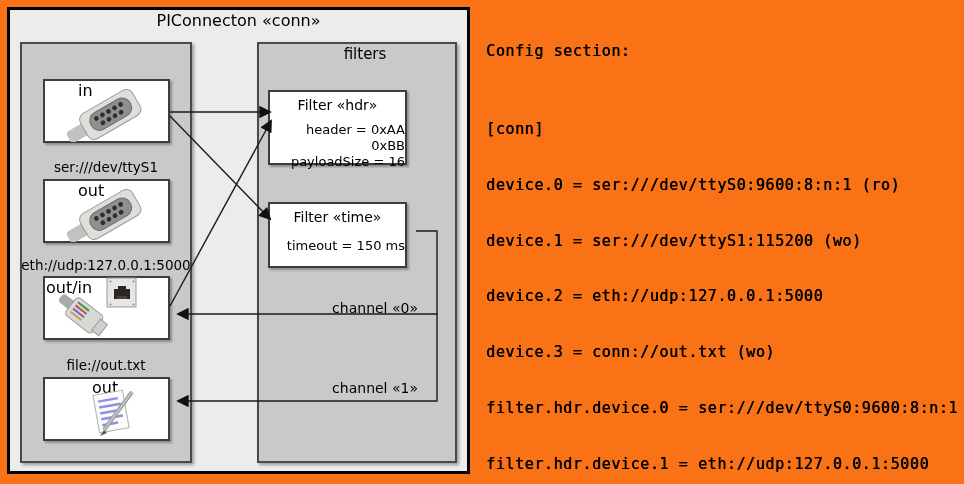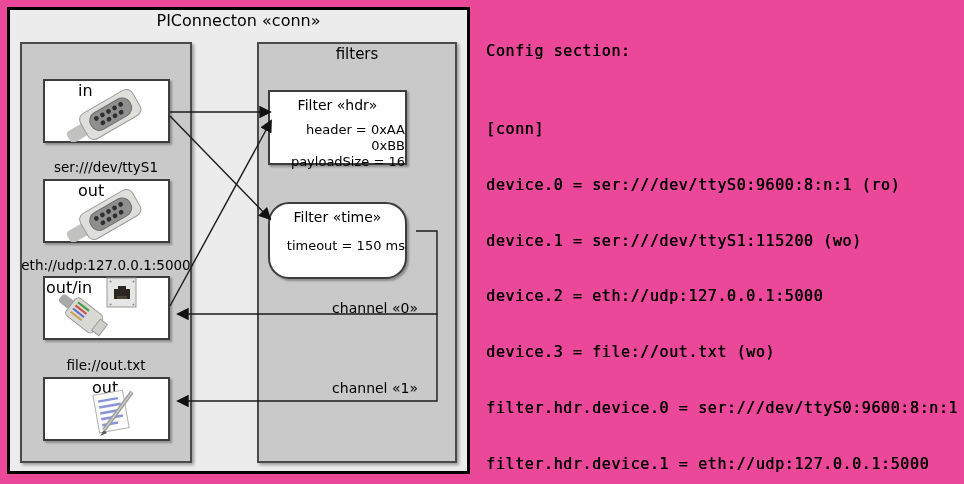--- a/index.html
+++ b/index.html
@@ -1,37 +1,37 @@
 <!DOCTYPE html>
 <html><head>
 <meta charset="utf-8">
 <style>
   html,body{margin:0;padding:0;background:#fff;}
-  .stage{position:relative;width:964px;height:484px;background:#ec4899;
+  .stage{position:relative;width:964px;height:484px;background:#f97316;
          font-family:"DejaVu Sans",sans-serif;color:#000;overflow:hidden;}
 
   
   .outer-box{position:absolute;left:7px;top:7px;width:463px;height:467px;
              box-sizing:border-box;border:3px solid #000;background:#ececec;}
   .diagram-title{position:absolute;left:7px;top:11px;width:463px;text-align:center;
                  font-size:16px;}
   .panel{position:absolute;box-sizing:border-box;background:#c9c9c9;
          border:2px solid #4a4a4a;box-shadow:2px 2px 3px rgba(0,0,0,0.35);}
   .devices-panel{left:20px;top:42px;width:172px;height:421px;}
   .filters-panel{left:257px;top:42px;width:200px;height:421px;}
   .filters-title{position:absolute;left:257px;top:45px;width:200px;text-align:center;
-                 font-size:15px;}
+                 font-size:15px;padding-left:8px;}
   .dev-label{position:absolute;left:20px;width:172px;text-align:center;font-size:13.5px;}
   .dev-box{position:absolute;left:43px;width:127px;height:64px;box-sizing:border-box;
            background:#fff;border:2px solid #3d3d3d;box-shadow:2px 2px 2px rgba(0,0,0,0.3);}
   .dir-label{position:absolute;font-size:16px;}
   .filter-box{position:absolute;left:268px;width:139px;box-sizing:border-box;background:#fff;
               border:2px solid #3d3d3d;box-shadow:2px 2px 2px rgba(0,0,0,0.3);margin-top:10px;}
   .filter-hdr{top:80px;height:75px;}
-  .filter-time{top:192px;height:77px;border-radius:21px;}
+  .filter-time{top:192px;height:66px;}
   .filter-title{text-align:center;margin-top:5px;font-size:14px;}
   .filter-body{margin:9px 0 0 7px;font-size:13px;line-height:16px;text-align:right;}
   .filter-time .filter-body{margin-top:13px;}
   .chan-label{position:absolute;left:257px;width:161px;text-align:right;font-size:14px;}
   .chan0{top:300px;} .chan1{top:380px;}
   .wires{position:absolute;left:0;top:0;pointer-events:none;}
   .icon{position:absolute;}
 
   
   .config{position:absolute;left:486px;top:5px;width:476px;
@@ -160,21 +160,21 @@
     <path d="M416,231 L437,231 L437,314 L178,314" stroke="#1b1b1b" stroke-width="1.4" fill="none" marker-end="url(#ah)"></path>
     <path d="M437,314 L437,401 L178,401" stroke="#1b1b1b" stroke-width="1.4" fill="none" marker-end="url(#ah)"></path>
   </svg>
 
   <div class="config">
     <div class="config-heading">Config section:</div>
     <div>[conn]</div>
     <div>device.0 = ser:///dev/ttyS0:9600:8:n:1 (ro)</div>
     <div>device.1 = ser:///dev/ttyS1:115200 (wo)</div>
     <div>device.2 = eth://udp:127.0.0.1:5000</div>
-    <div>device.3 = file://out.txt (wo)</div>
+    <div>device.3 = conn://out.txt (wo)</div>
     <div>filter.hdr.device.0 = ser:///dev/ttyS0:9600:8:n:1</div>
     <div>filter.hdr.device.1 = eth://udp:127.0.0.1:5000</div>
     
     
     
     
     
     
     
     

